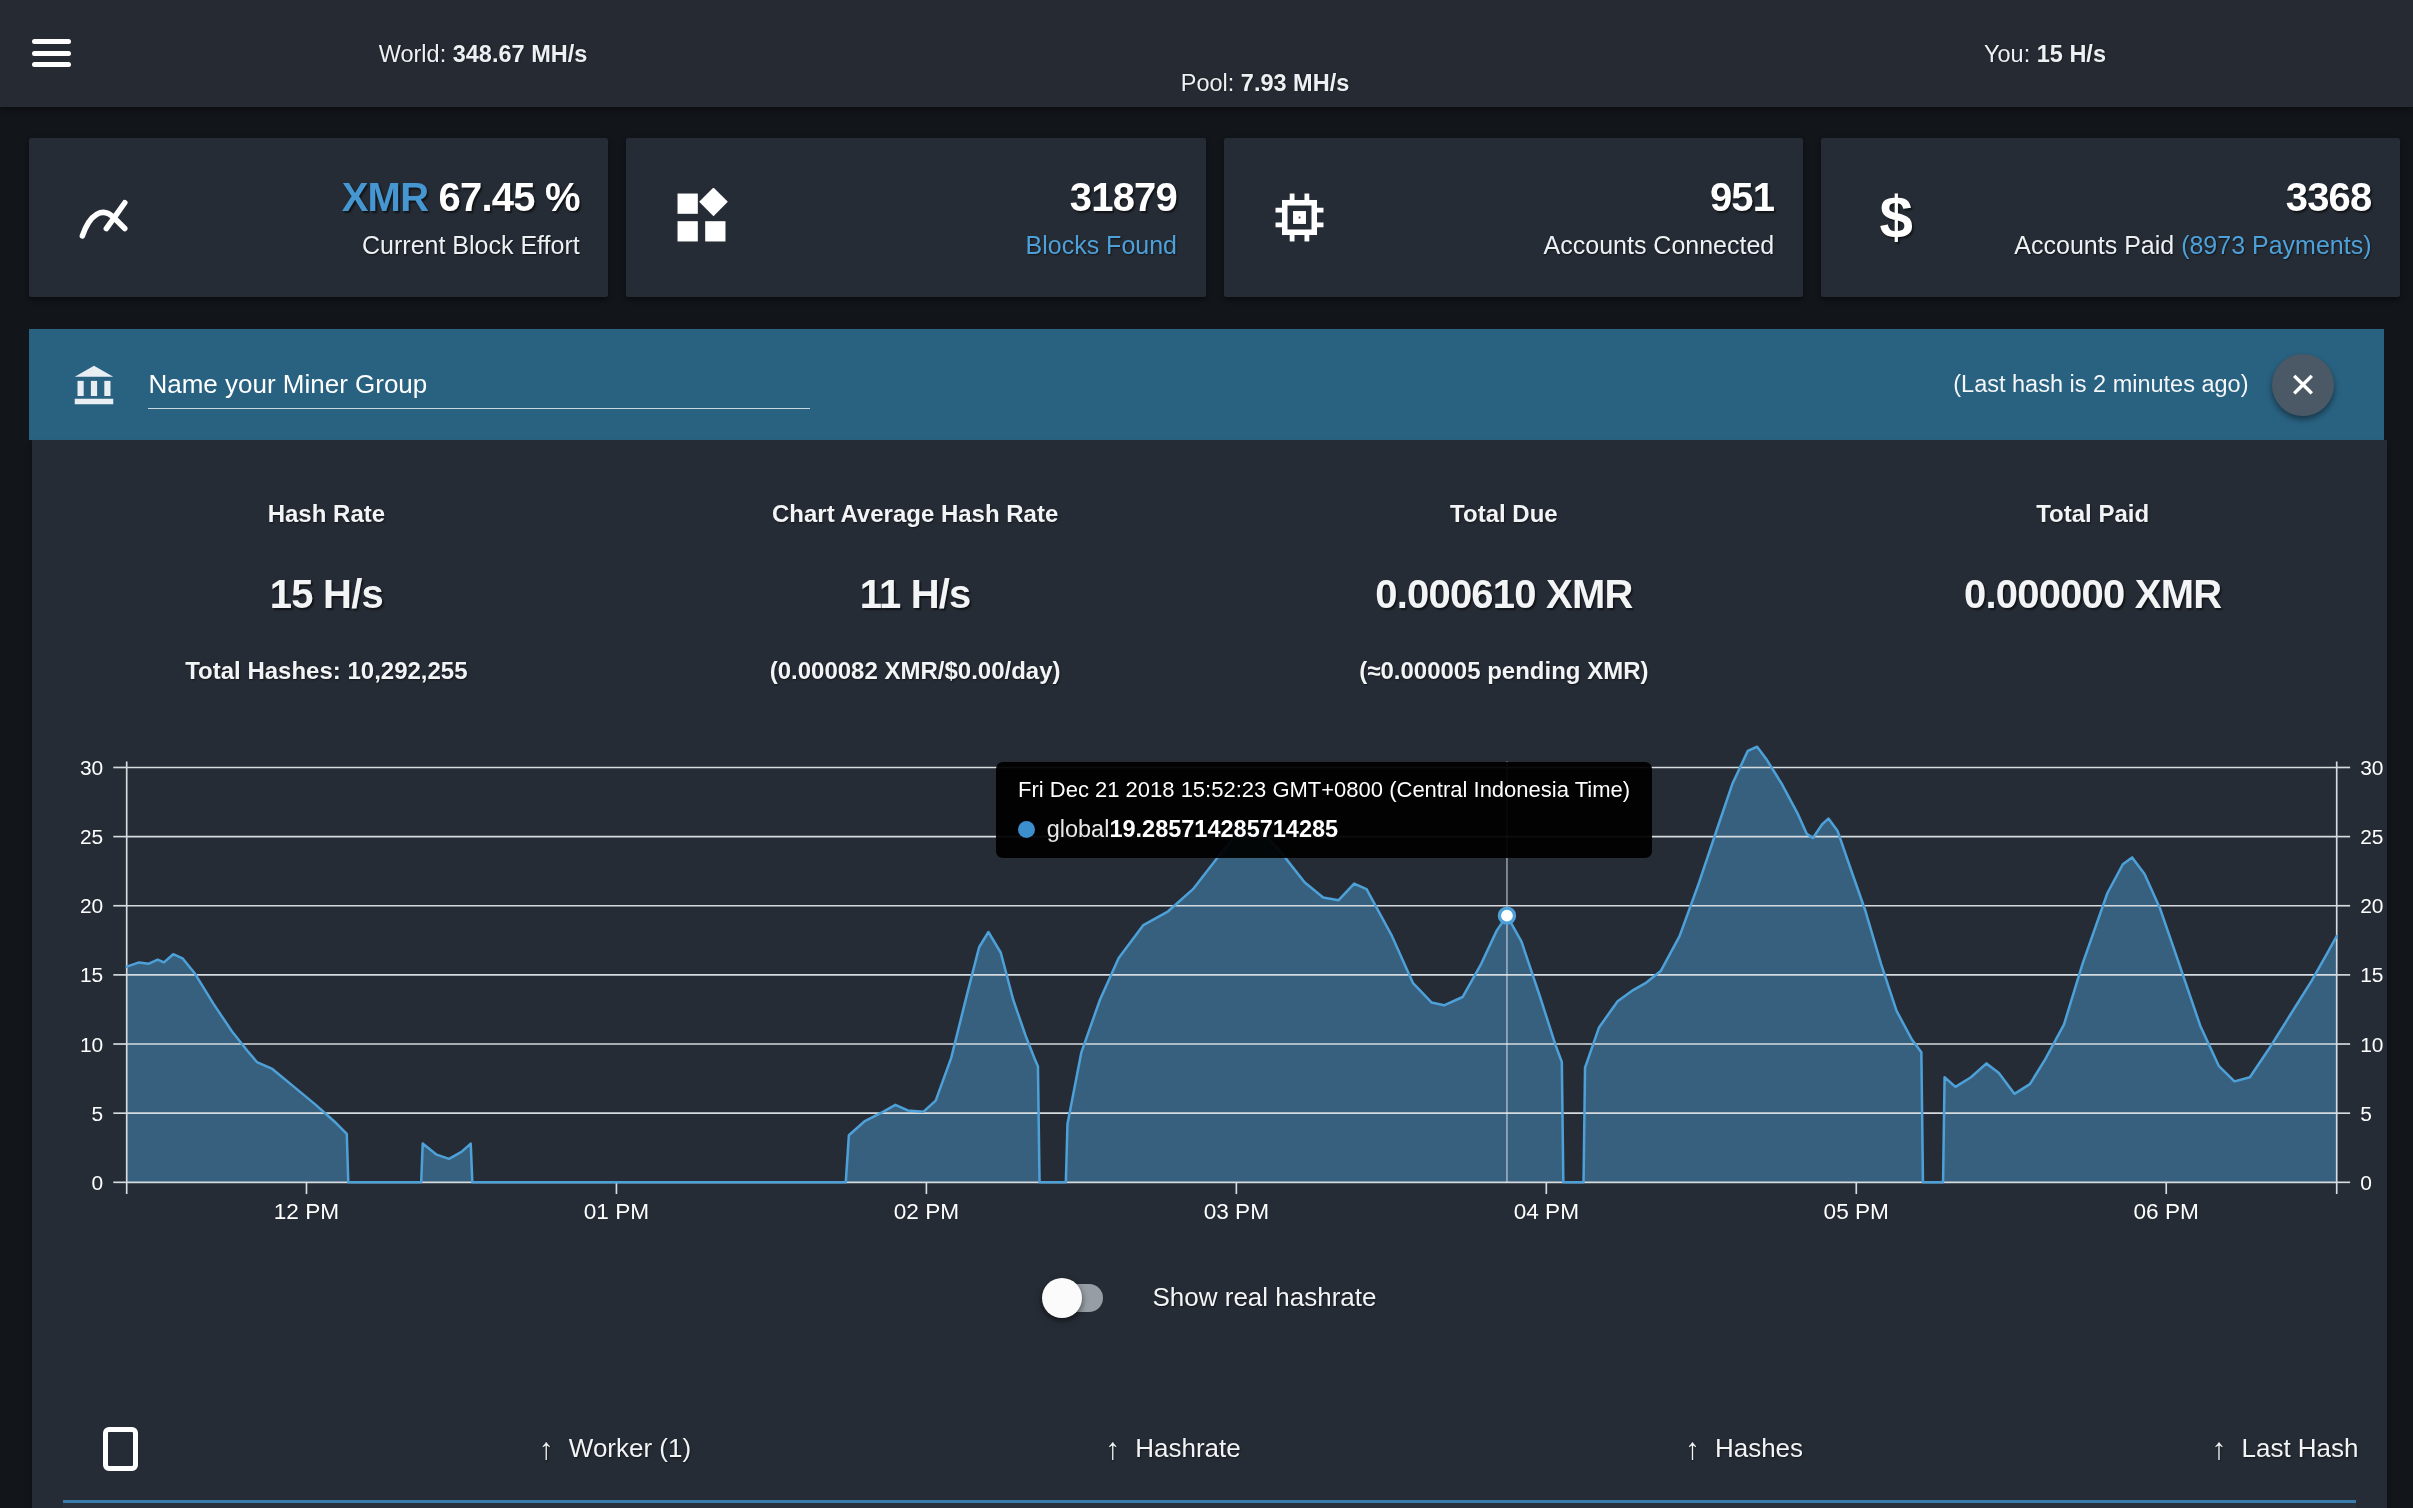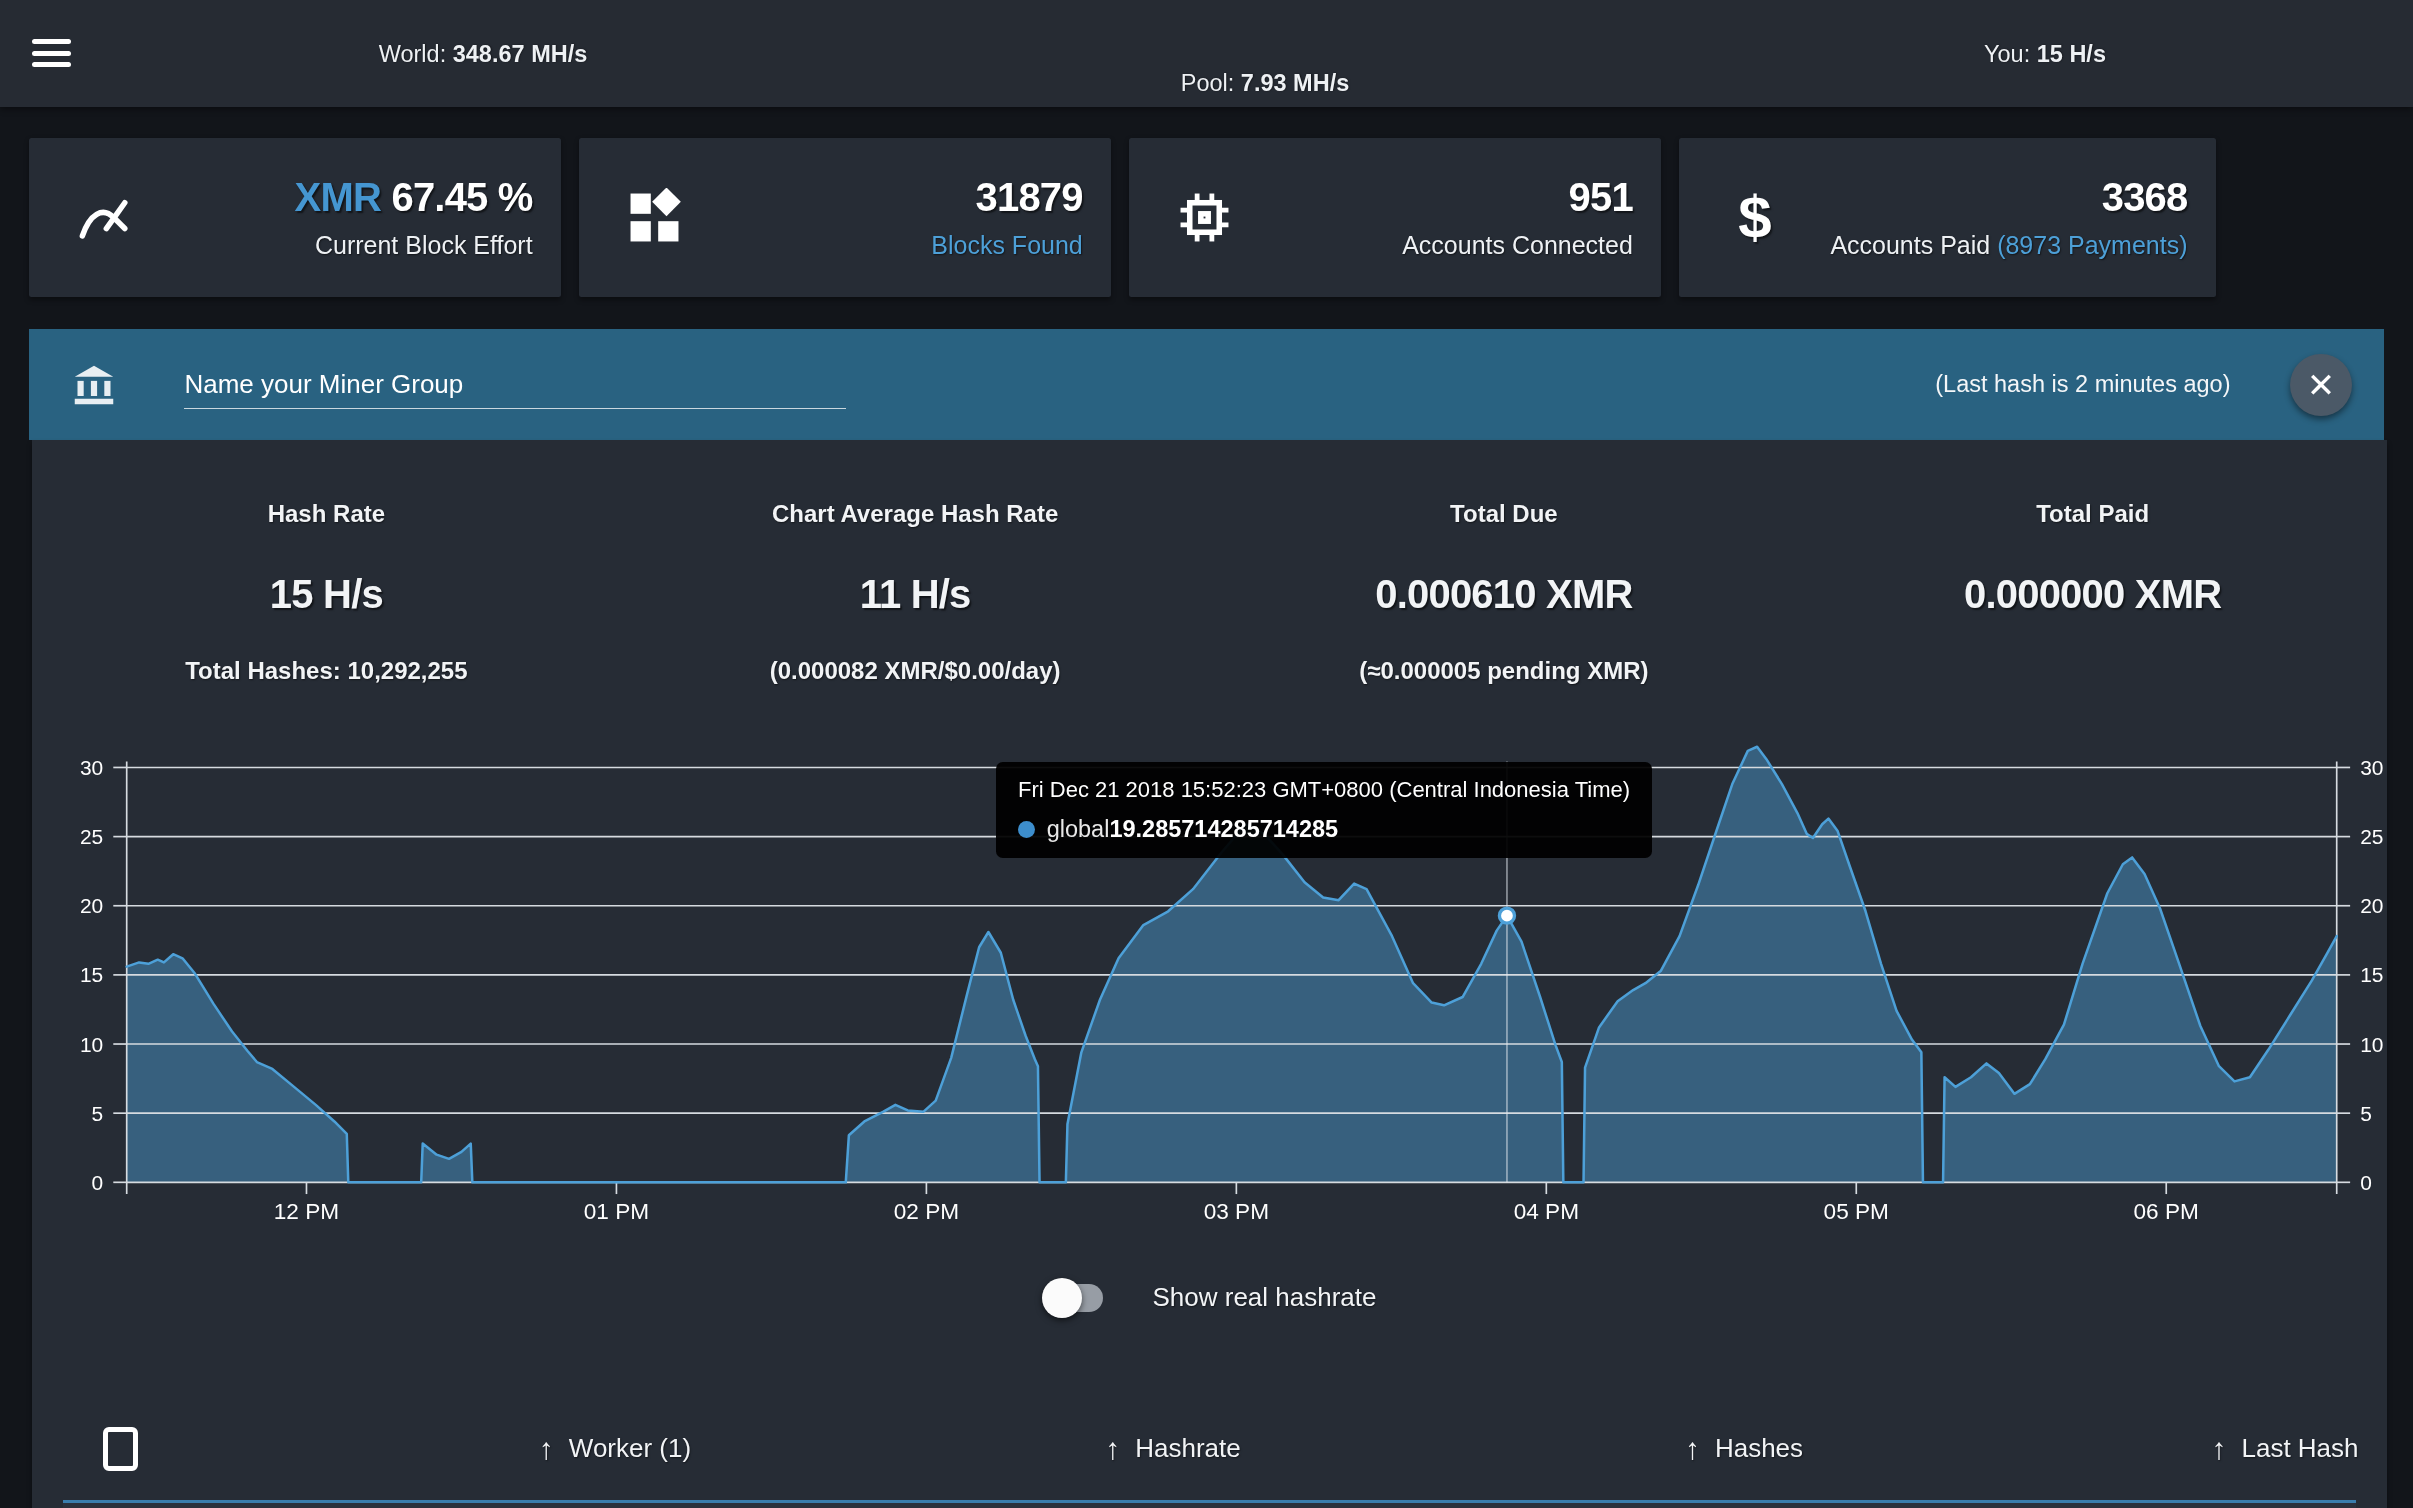--- a/index.html
+++ b/index.html
@@ -13,38 +13,38 @@
   .topbar {
     position:relative; width:2413px; height:107px; background:#262b33;
     box-shadow:0 3.4px 6.7px rgba(0,0,0,.45);
   }
   .hamburger { position:absolute; left:32px; top:39px; width:39px; height:28.5px; cursor:pointer; }
   .hamburger span { display:block; width:39px; height:5px; background:#fff; border-radius:2.5px; margin-bottom:6.7px; }
   .topstat { position:absolute; top:50%; transform:translate(-50%,-50%); font-size:23.5px; color:#eef1f4; white-space:nowrap; text-shadow:0.8px 0.8px 1.7px rgba(0,0,0,.5); }
   .topstat b { font-weight:700; }
   .topstat.world { left:483px; } .topstat.pool { left:1265px;margin-top:29px; } .topstat.you { left:2045px; }
   
-  .cards { position:absolute; left:29px; top:138px; width:2187px; display:flex; gap:18px; }
+  .cards { position:absolute; left:29px; top:138px; width:2371px; display:flex; gap:18px; }
   .card {
     flex:1; height:159px; background:#262c35; border-radius:2.5px;
     display:flex; align-items:center; padding:0 28.5px 0 0;
     box-shadow:0 2.5px 5px rgba(0,0,0,.4);
   }
   .card .icon-wrap { width:151px; display:flex; justify-content:center; align-items:center; flex-shrink:0; }
   .card svg { width:59px; height:59px; }
   .dollar-glyph { font-size:60px; font-weight:700; color:#fff; text-shadow:1.7px 1.7px 1.7px rgba(0,0,0,.5); }
   .card .text { margin-left:auto; text-align:right; }
   .card .value { font-size:40px; font-weight:700; letter-spacing:-0.8px; color:#fff; text-shadow:1.7px 1.7px 1.7px rgba(0,0,0,.55); white-space:nowrap; }
   .card .value .accent { color:#4596d1; }
   .card .label { font-size:25px; margin-top:11.7px; color:#eef1f4; text-shadow:0.8px 0.8px 1.7px rgba(0,0,0,.55); white-space:nowrap; }
   .link-blue { color:#4da0d8; cursor:pointer; }
   
   .groupbar {
     position:absolute; left:29px; top:329px; width:2355px; height:111px;
-    background:#296281; display:flex; align-items:center; padding:0 32px 0 25px;gap:36px;
+    background:#296281; display:flex; align-items:center; padding:0 50px 0 25px;
   }
   .groupbar svg.bank { width:44px; height:44px; margin-left:18.4px; flex-shrink:0; }
   .groupbar input {
     margin-left:32px; width:662px; height:49px; background:transparent; border:none; outline:none;
     border-bottom:1.7px solid rgba(255,255,255,.75); color:#fff; font-size:26px;
     font-family:"Liberation Sans","DejaVu Sans",sans-serif;
   }
   .groupbar input::placeholder { color:#fff; opacity:1; }
   .lasthash { margin-left:auto; font-size:23.5px; color:#f4f6f8; white-space:nowrap; }
   .closebtn {

